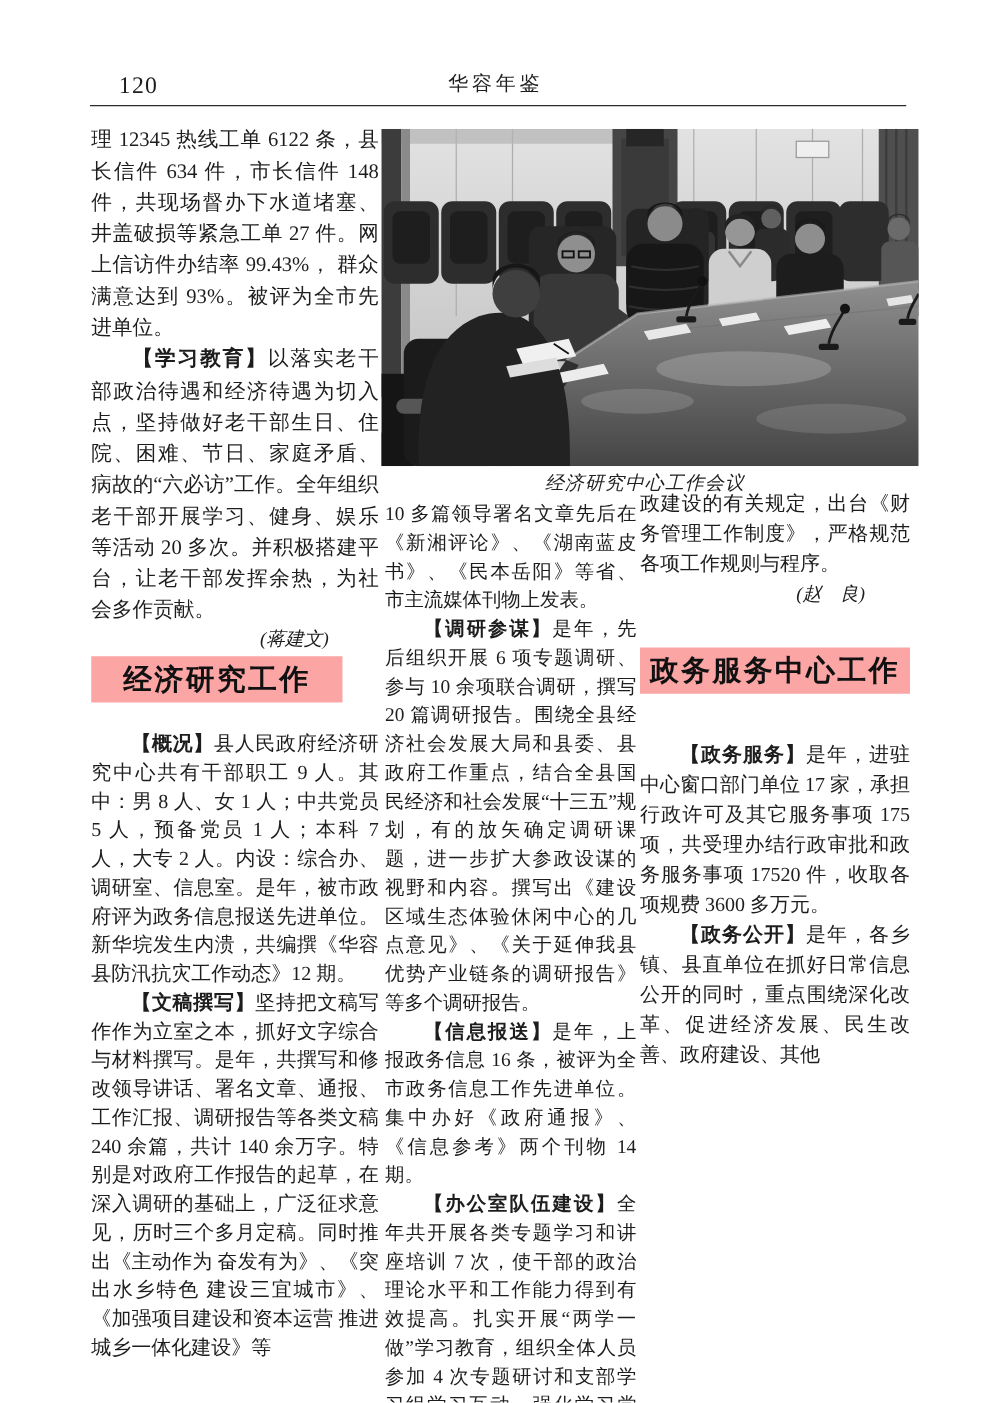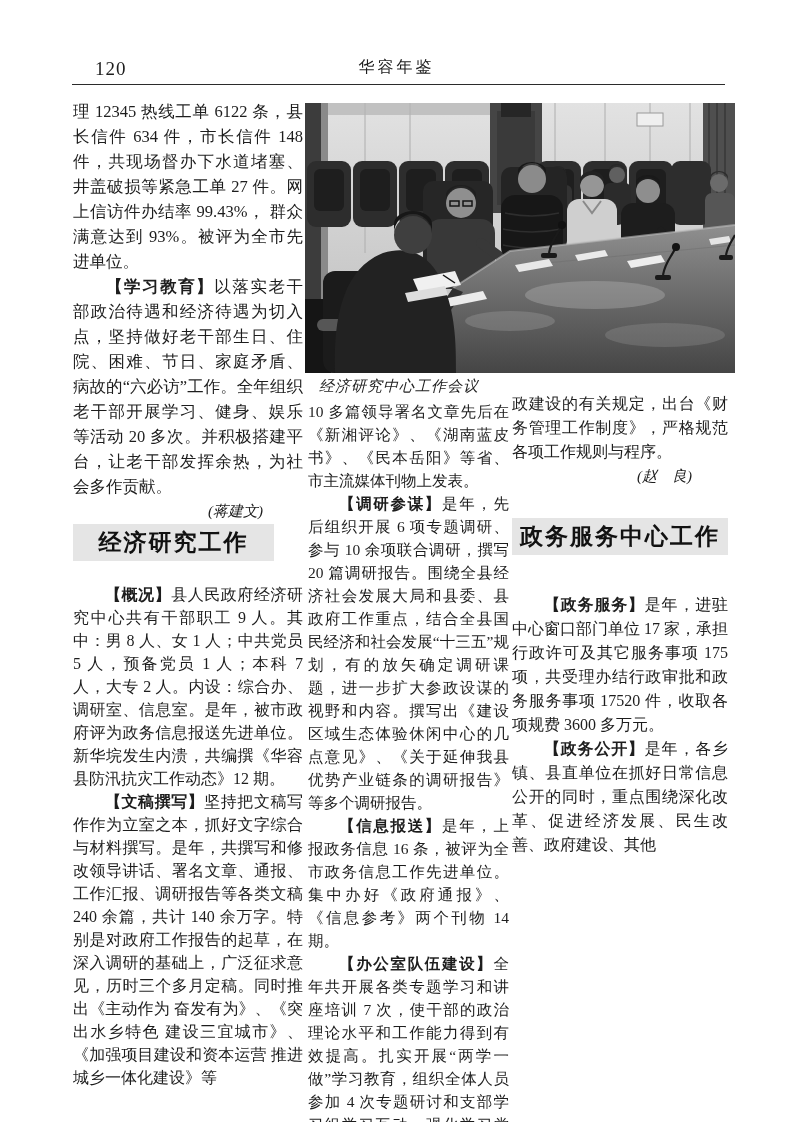--- a/index.html
+++ b/index.html
@@ -21,31 +21,31 @@
 
   #col-left  { left:73px;  top:99px;  width:230px; font-size:16.5px; line-height:25px; }
   #col-left .lower { line-height:23px; font-size:16px; }
   #col-left .sig { padding-right:40px; }
 
   #col-mid   { left:308px; top:400px; width:201px; font-size:15.5px; line-height:23px; }
   #col-right { left:512px; top:392px; width:216px; font-size:16px;  line-height:24px; }
   #col-right .sig { padding-right:36px; }
 
   .sechead {
-    background:#e5e5e5; color:#111;
+    background:#fca5a5; color:#111;
     font-family:"Liberation Sans", sans-serif; font-weight:bold;
     font-size:23px; text-align:center; letter-spacing:2px;
     height:37px; line-height:37px;
   }
   #sechead-econ  { width:201px; margin:0 0 22px 0; }
   #sechead-gov   { width:216px; margin:30px 0 38px 0; }
 
   .photo { position:absolute; left:305px; top:103px; width:430px; height:270px; overflow:hidden; }
   .photo svg { display:block; width:430px; height:270px; }
-  .caption { position:absolute; left:319px; top:377px; width:430px; 
+  .caption { position:absolute; left:301px; top:377px; width:430px; text-align:center;
     font-size:15px; font-style:italic; letter-spacing:1px; color:#222; }
 </style>
 </head>
 <body>
 
 <div>
 
   <div class="pageno">120</div>
   <div class="booktitle">华容年鉴</div>
   <div class="rule"></div>

